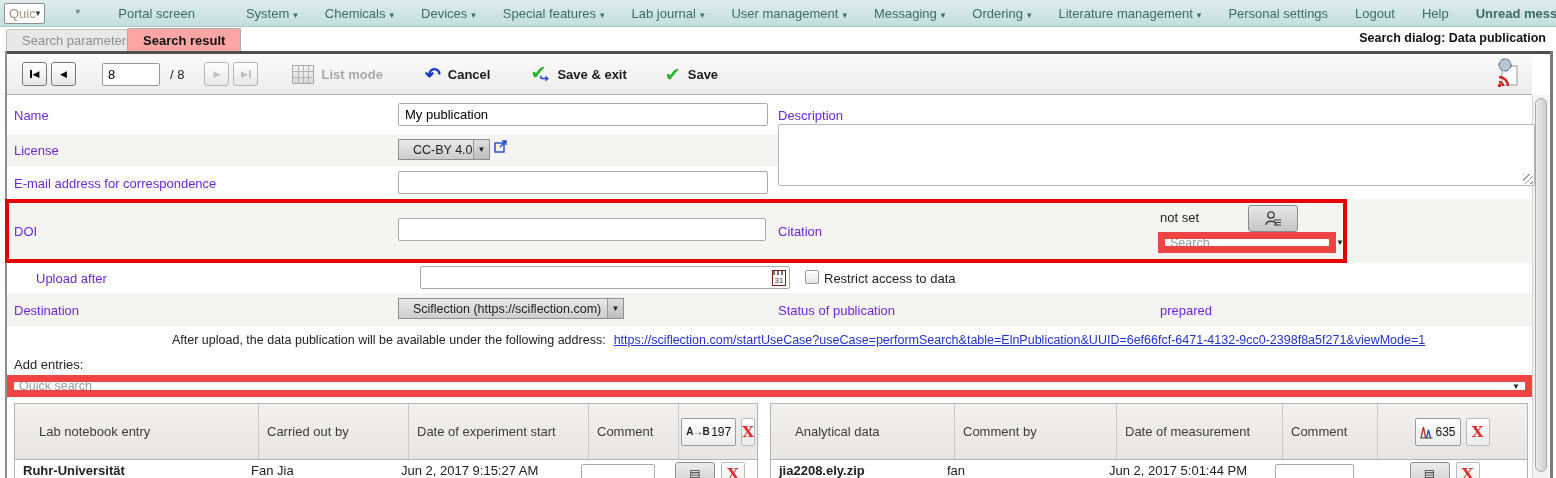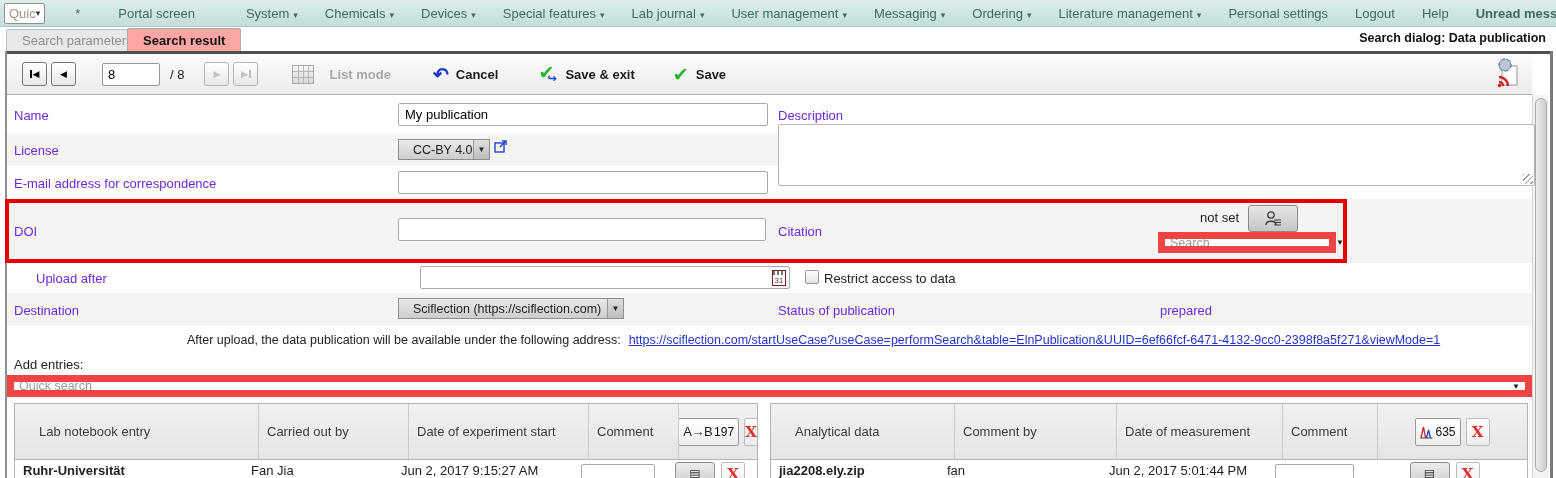--- a/index.html
+++ b/index.html
@@ -102,21 +102,21 @@
   .quick-combo { left:7px; top:375px; width:1525px; height:22px; }
 
   
   .etable { position:absolute; top:403px; border:1px solid #b3b3b3; background:#fff; }
   .thead { display:flex; height:56px; background:linear-gradient(#f2f1f0,#e6e5e3); border-bottom:1px solid #b3b3b3;padding-left:16px; }
   .th { border-right:1px solid #c9c9c9; display:flex; align-items:center; padding:0 8px; color:#3d3d3d;
     white-space:nowrap; overflow:hidden; }
   .th.actions { border-right:none; justify-content:center; gap:5px; }
   .count-btn { height:28px; background:linear-gradient(#fff,#ededed); border:1px solid #9a9a9a; border-radius:2px;
     display:flex; align-items:center; padding:0 4px; gap:2px; }
-  .count-btn .ab { font-size:13px; color:#222; letter-spacing:-0.5px; }
+  .count-btn .ab { font-size:10px; color:#222; letter-spacing:-0.5px;font-weight:bold; }
   .count-btn .cnt { font-size:12px; color:#111; }
   .xbtn { width:24px; height:28px; background:linear-gradient(#fff,#ededed); border:1px solid #bbb; border-radius:2px;
     color:#e03030; font-weight:bold; font-size:15px; display:flex; align-items:center; justify-content:center;
     font-family:"DejaVu Serif", serif; }
   .trow { display:flex; height:40px; background:#fff; }
   .td { padding:3px 8px 0 8px; overflow:hidden; white-space:nowrap; }
   .td.bold { font-weight:bold; }
   .td .tinput { height:22px; margin-top:1px; }
   .rowbtn { width:40px; height:24px; margin-top:2px; background:linear-gradient(#ececec,#cfcfcf);
     border:1px solid #8f8f8f; border-radius:3px; display:flex; align-items:center; justify-content:center;
@@ -187,21 +187,21 @@
         <span class="vbar"></span>
     </div>
     <div class="tb-group" style="margin-right:42px;">
       <span class="grid-icon">
         <i style="left:0;top:5px;width:100%;height:1px;"></i>
           <i style="left:0;top:11px;width:100%;height:1px;"></i>
         <i style="left:5px;top:0;width:1px;height:100%;"></i>
           <i style="left:10px;top:0;width:1px;height:100%;"></i>
           <i style="left:15px;top:0;width:1px;height:100%;"></i>
       </span>
-      <span class="listmode-label" style="margin-left:15px;">List mode</span>
+      <span class="listmode-label" style="margin-left:7px;">List mode</span>
     </div>
     <div class="tb-group" style="margin-right:40px;">
       <span class="undo-glyph">↶</span>
       <span class="tb-label" style="margin-left:7px;">Cancel</span>
     </div>
     <div class="tb-group" style="margin-right:38px;">
       <span style="position:relative; width:22px; height:22px; display:inline-block;">
         <span class="check-glyph">✔</span>
         <span class="redo-small">↪</span>
       </span>
@@ -247,21 +247,21 @@
 
     <div class="frow" style="height:33px;">
       <span class="lbl" style="left:7px;">E-mail address for correspondence</span>
       <input class="tinput abs" style="left: 391px; top: 5px; width: 370px;">
     </div>
 
     <div class="frow gray" style="height:64px;">
       <span class="lbl" style="left:7px;">DOI</span>
       <input class="tinput abs" style="left: 391px; top: 19px; width: 368px;">
       <span class="lbl" style="left:771px;">Citation</span>
-      <span class="abs" style="left:1153px; top:11px;margin-left:40px;">not set</span>
+      <span class="abs" style="left:1153px; top:11px;">not set</span>
       <div class="person-btn" style="left:1241px; top:6px;">
         <svg width="22" height="17" viewBox="0 0 22 17">
           <circle cx="9" cy="5" r="3.2" fill="none" stroke="#3c3c3c" stroke-width="1.3"></circle>
           <path d="M4 15 c0-5 10-5 10 0" fill="none" stroke="#3c3c3c" stroke-width="1.3"></path>
           <path d="M12 10 h7 M12 12.5 h7 M12 15 h7" stroke="#3c3c3c" stroke-width="1.2"></path>
         </svg>
       </div>
       <div class="combo" style="left:1151px; top:33px; width:178px; height:21px;">
         <input placeholder="Search" style="">
         <span class="carr">▼</span>
@@ -282,21 +282,21 @@
     <div class="frow gray" style="height:33px;">
       <span class="lbl" style="left:7px;">Destination</span>
       <div class="gselect" style="left:391px; top:5px; width:226px;">
         <span class="stxt">Sciflection (https://sciflection.com)</span>
         <span class="sarr">▼</span>
       </div>
       <span class="lbl" style="left:771px;">Status of publication</span>
       <span class="lbl" style="left:1153px;">prepared</span>
     </div>
 
-    <div class="frow" style="height:28px;margin-left:15px;">
+    <div class="frow" style="height:28px;">
       <span class="note-line">
         <span>After upload, the data publication will be available under the following address:</span><a href="#">https://sciflection.com/startUseCase?useCase=performSearch&amp;table=ElnPublication&amp;UUID=6ef66fcf-6471-4132-9cc0-2398f8a5f271&amp;viewMode=1</a>
       </span>
     </div>
 
     <textarea class="desc-area" style=""></textarea>
     <div class="resize-corner"></div>
   </div>
 
   <div class="redbox"></div>

